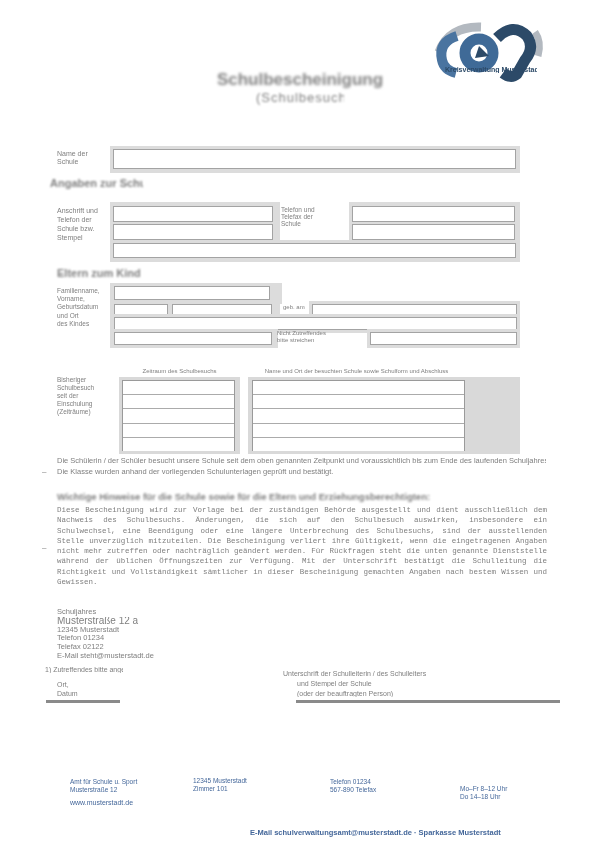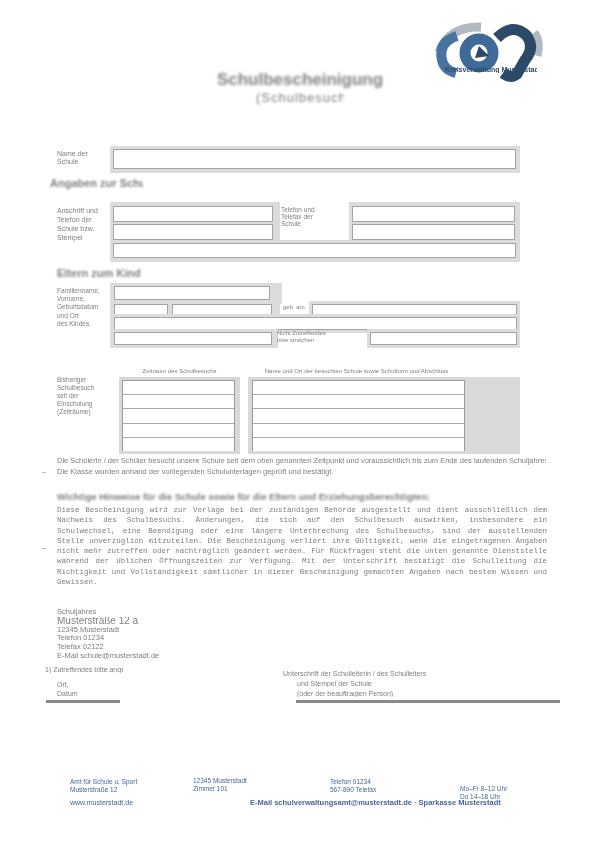--- a/index.html
+++ b/index.html
@@ -159,21 +159,21 @@
 
 <span class="t bl1 abs just" style="left:57px;top:505px;width:490px;height:89px;font-size:7.5px;line-height:10.3px;">Diese Bescheinigung wird zur Vorlage bei der zuständigen Behörde ausgestellt und dient ausschließlich dem Nachweis des Schulbesuchs. Änderungen, die sich auf den Schulbesuch auswirken, insbesondere ein Schulwechsel, eine Beendigung oder eine längere Unterbrechung des Schulbesuchs, sind der ausstellenden Stelle unverzüglich mitzuteilen. Die Bescheinigung verliert ihre Gültigkeit, wenn die eingetragenen Angaben nicht mehr zutreffen oder nachträglich geändert werden. Für Rückfragen steht die unten genannte Dienststelle während der üblichen Öffnungszeiten zur Verfügung. Mit der Unterschrift bestätigt die Schulleitung die Richtigkeit und Vollständigkeit sämtlicher in dieser Bescheinigung gemachten Angaben nach bestem Wissen und Gewissen.</span>
 <span class="t bl1 abs" style="left:42px;top:543px;width:8px;font-size:8px;">–</span>
 
 <div class="abs" style="left:57px;top:608px;">
   <span class="t bl1" style="width:95px;font-size:7.5px;line-height:8.8px;">Schuljahres</span>
   <span class="t bl1" style="width:118px;font-size:10px;line-height:8.8px;">Musterstraße 12 a</span>
   <span class="t bl1" style="width:115px;font-size:7.5px;line-height:8.8px;">12345 Musterstadt</span>
   <span class="t bl1" style="width:83px;font-size:7.5px;line-height:8.8px;">Telefon 01234</span>
   <span class="t bl1" style="width:83px;font-size:7.5px;line-height:8.8px;">Telefax 02122</span>
-  <span class="t bl1" style="width:148px;font-size:7.5px;line-height:8.8px;">E-Mail schule@musterstadt.de</span>
+  <span class="t bl1" style="width:148px;font-size:7.5px;line-height:8.8px;">E-Mail steht@musterstadt.de</span>
 </div>
 <span class="t bl1 abs" style="left:45px;top:666px;width:78px;font-size:7px;">1) Zutreffendes bitte angeben</span>
 
 <span class="t bl1 abs" style="left:283px;top:670px;width:227px;font-size:7px;">Unterschrift der Schulleiterin / des Schulleiters</span>
 <span class="t bl1 abs" style="left:57px;top:681px;width:40px;font-size:7px;">Ort,</span>
 <span class="t bl1 abs" style="left:297px;top:680px;width:165px;font-size:7px;">und Stempel der Schule</span>
 <span class="t bl1 abs" style="left:57px;top:690px;width:60px;font-size:7px;">Datum</span>
 <span class="t bl1 abs" style="left:297px;top:690px;width:166px;font-size:7px;">(oder der beauftragten Person)</span>
 <div class="rule" style="left:46px;top:700px;width:74px;"></div>
 <div class="rule" style="left:296px;top:700px;width:264px;"></div>
@@ -188,13 +188,13 @@
 </div>
 <div class="abs" style="left:330px;top:778px;">
   <span class="t bl1 blue" style="width:77px;font-size:6.5px;line-height:7.8px;">Telefon 01234</span>
   <span class="t bl1 blue" style="width:75px;font-size:6.5px;line-height:7.8px;">567-890 Telefax</span>
 </div>
 <div class="abs" style="left:460px;top:785px;">
   <span class="t bl1 blue" style="width:67px;font-size:6.5px;line-height:7.8px;">Mo–Fr 8–12 Uhr</span>
   <span class="t bl1 blue" style="width:70px;font-size:6.5px;line-height:7.8px;">Do 14–18 Uhr</span>
 </div>
 <span class="t bl1 blue abs" style="left:70px;top:799px;width:153px;font-size:7px;">www.musterstadt.de</span>
-<span class="t bl1 blue abs" style="left:250px;top:798px;width:272px;font-size:7.5px;font-weight:bold;">E-Mail schulverwaltungsamt@musterstadt.de · Sparkasse Musterstadt</span>
+<span class="t bl1 blue abs" style="left:250px;top:828px;width:272px;font-size:7.5px;font-weight:bold;">E-Mail schulverwaltungsamt@musterstadt.de · Sparkasse Musterstadt</span>
 
 </body></html>

